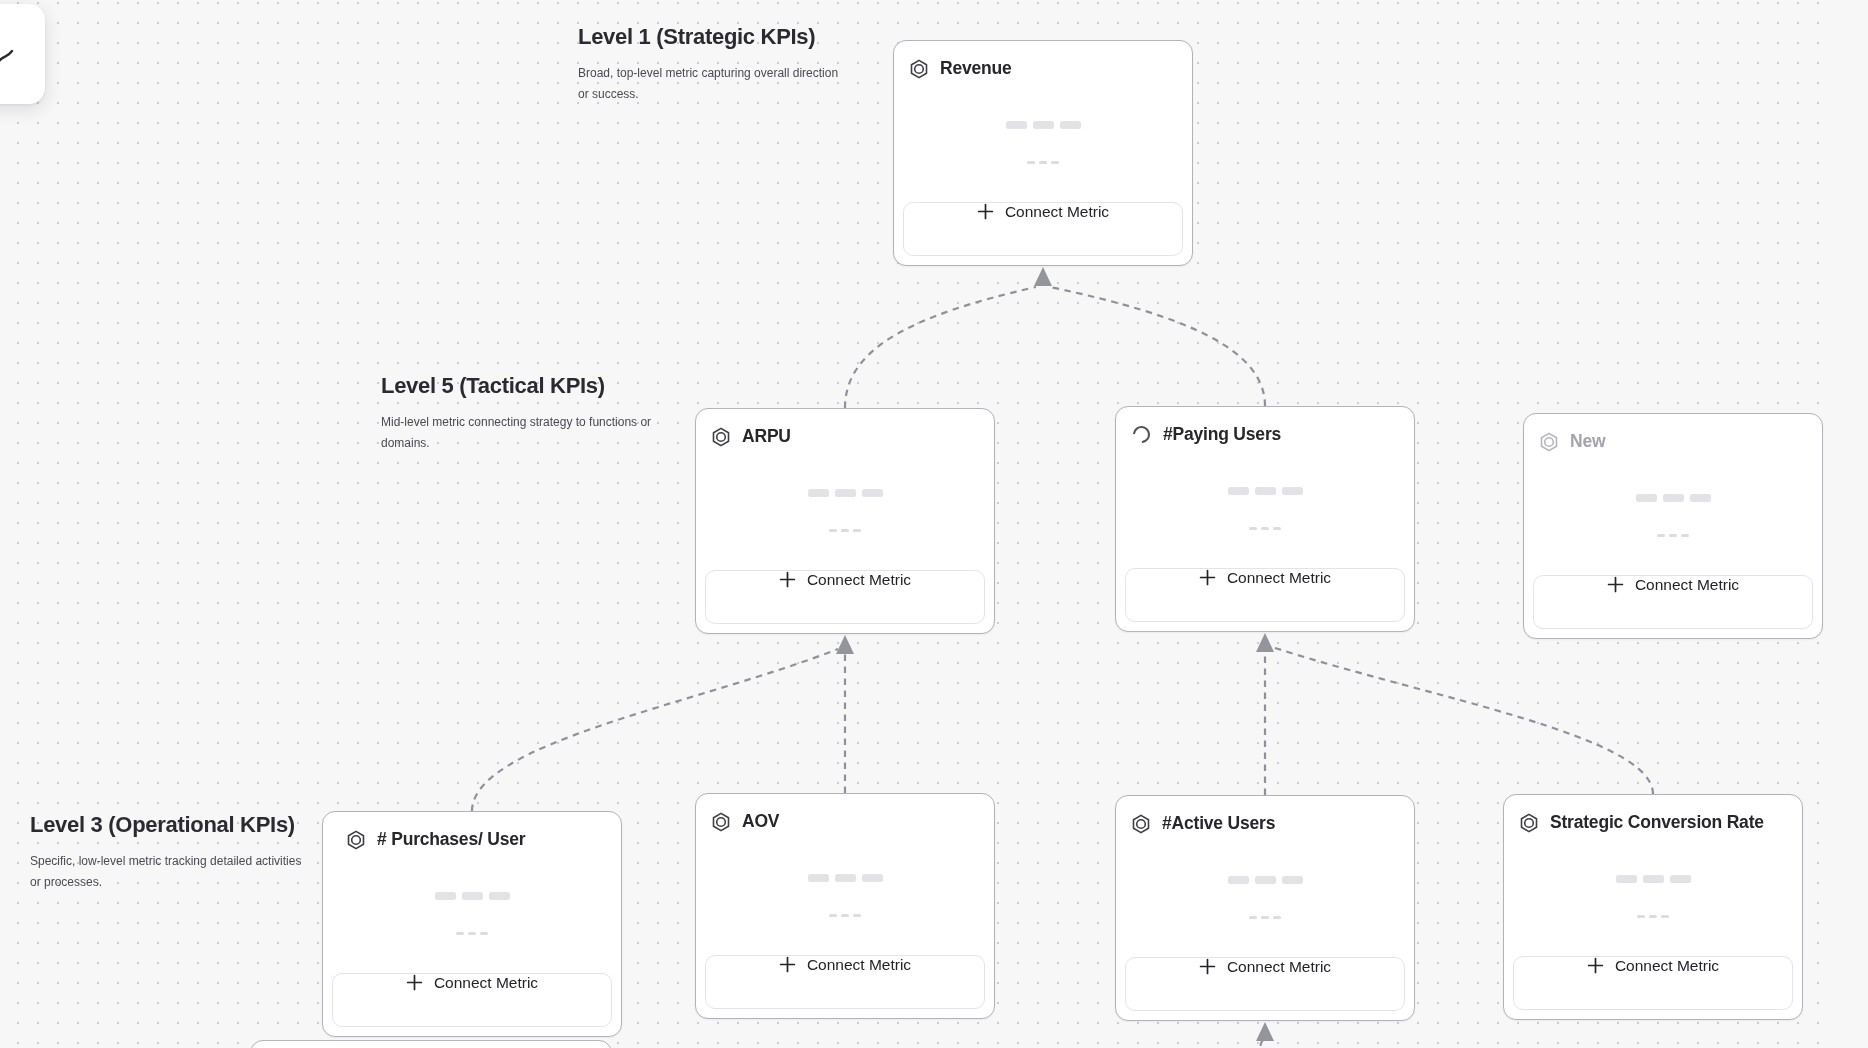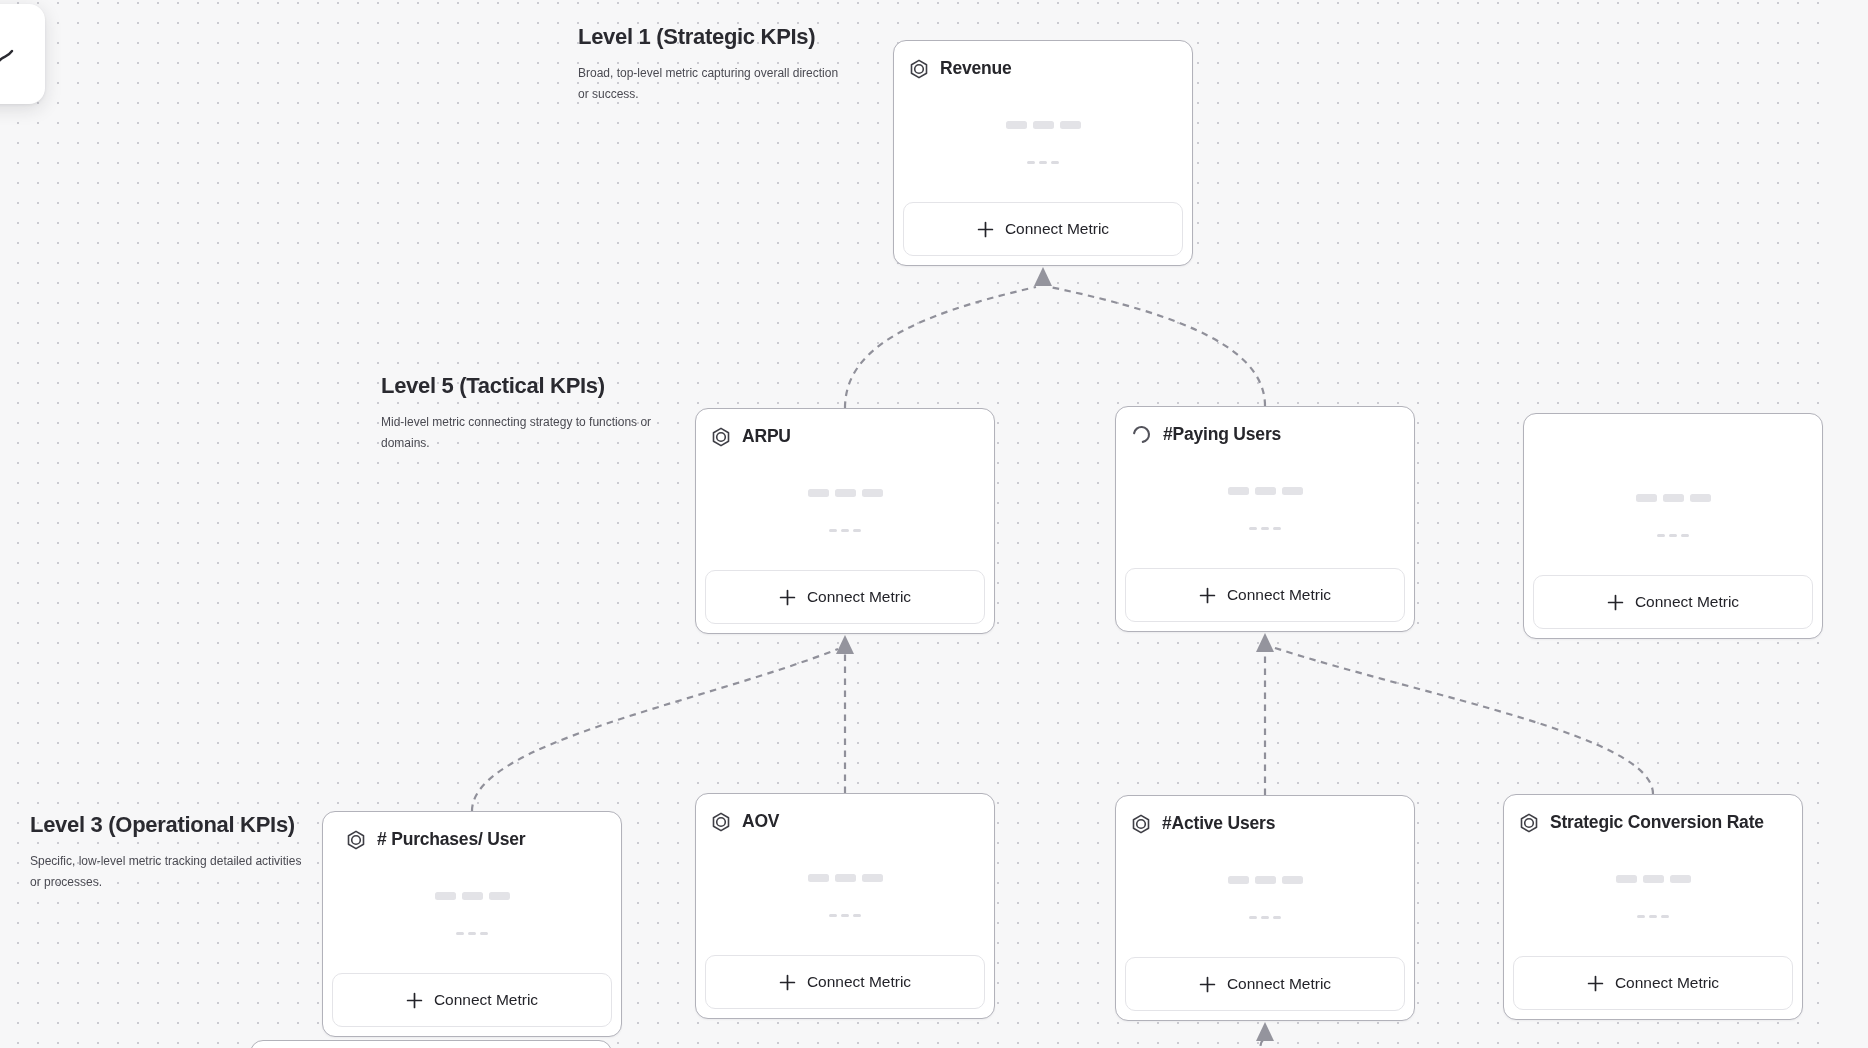--- a/index.html
+++ b/index.html
@@ -102,21 +102,21 @@
 
   .connect-btn {
     position: absolute;
     left: 9px; right: 9px; bottom: 9px;
     height: 54px;
     box-sizing: border-box;
     background: #ffffff;
     border: 1px solid #e4e4e8;
     border-radius: 10px;
     display: flex;
-    align-items: center;
+    align-items: flex-start;
     justify-content: center;
     gap: 11px;
     font-family: inherit;
     font-size: 15.5px;
     color: #232329;
     cursor: pointer;
     padding: 0;
   }
   .connect-btn .plus { display: inline-flex; }
 
@@ -254,20 +254,29 @@
         <button class="connect-btn">
           <span class="plus">
             <svg width="17" height="17" viewBox="0 0 17 17" fill="none">
               <path d="M8.5 1.6 V15.4 M1.6 8.5 H15.4" stroke="#232329" stroke-width="1.7" stroke-linecap="round"></path>
             </svg>
           </span>
           <span>Connect Metric</span>
         </button>
       </div>
       <div class="metric-card draft" style="left: 1523px; top: 413px;">
+        <div class="card-header">
+          <span class="card-icon">
+            <svg width="20" height="20" viewBox="0 0 20 20" fill="none">
+              <path d="M10 1.4 L17.5 5.7 V14.3 L10 18.6 L2.5 14.3 V5.7 Z" stroke="#3f3f46" stroke-width="1.6" stroke-linejoin="round"></path>
+              <circle cx="10" cy="10" r="4.3" stroke="#3f3f46" stroke-width="1.6"></circle>
+            </svg>
+          </span>
+          <span class="card-title">New</span>
+        </div>
         <div class="skeleton-row primary">
           <span></span>
           <span></span>
           <span></span>
         </div>
         <div class="skeleton-row secondary">
           <span></span>
           <span></span>
           <span></span>
         </div>

